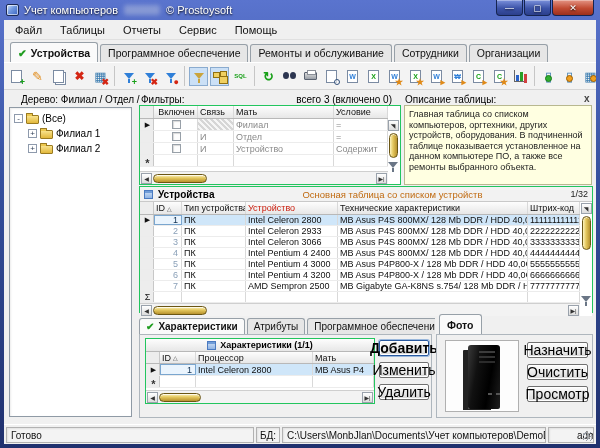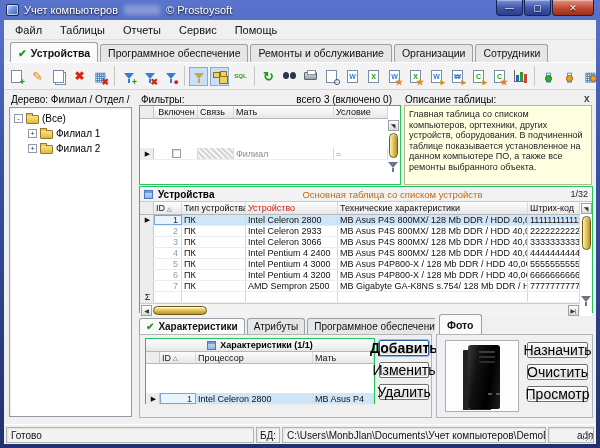--- a/index.html
+++ b/index.html
@@ -82,21 +82,21 @@
   .fold{width:13px;height:9px;background:linear-gradient(#f8e28c,#e2b83c);border:1px solid #9a7a20;
         border-radius:1px;position:relative;flex:0 0 13px;margin-top:2px;}
   .fold:before{content:"";position:absolute;left:-1px;top:-3px;width:5px;height:2px;background:#ecc850;
         border:1px solid #9a7a20;border-bottom:none;border-radius:1px 1px 0 0;}
   
   .gridbox{position:absolute;background:#fff;border:1px solid #22c55e;display:flex;flex-direction:column;font-size:9px;}
   .gh{display:flex;background:linear-gradient(#fdfdfd,#e7e7e7);border-bottom:1px solid #b8b8b8;
       font-size:9px;color:#111;flex:0 0 13px;align-items:center;}
   .gh>div,.gr>div{padding-left:2px;overflow:hidden;white-space:nowrap;border-right:1px solid #d9d9d9;height:100%;display:flex;align-items:center;}
   .gr{display:flex;flex:0 0 10px;align-items:center;border-bottom:1px solid #ececec;color:#101010;}
-  .gr.h12{flex:0 0 12px;margin-top:29px;}
+  .gr.h12{flex:0 0 12px;}
   .mkc{background:#ededed;border-right:1px solid #c8c8c8 !important;justify-content:center;color:#222;}
   .cur:before{content:"▶";font-size:7px;color:#111;}
   .new:before{content:"*";font-size:11px;font-weight:bold;color:#333;line-height:6px;margin-top:4px;}
   .sum:before{content:"Σ";font-size:9px;color:#111;}
   .sel{background:#cfe6f9;}
   .idc{justify-content:flex-end !important;padding-right:3px;color:#8aa0b8;}
   .sel .idc{color:#103050;background:#eaf4fd;outline:1px solid #7aa6cf;outline-offset:-1px;}
   .gray{color:#8a8a8a;}
   .cb{width:9px;height:9px;border:1px solid #98a0a8;background:#fdfdfd;box-shadow:inset 1px 1px 1px rgba(0,0,0,.15);margin:auto;}
   .hatch{background:repeating-linear-gradient(45deg,#d6d6d6 0 2px,#f6f6f6 2px 4px);width:100%;height:100%;}
@@ -186,22 +186,22 @@
       <span class="mi">Таблицы</span>
       <span class="mi">Отчеты</span>
       <span class="mi">Сервис</span>
       <span class="mi">Помощь</span>
     </div>
 
     <div class="tabstrip">
       <div class="tab active"><span class="chk">✔</span><span>Устройства</span></div>
       <div class="tab"><span>Программное обеспечение</span></div>
       <div class="tab"><span>Ремонты и обслуживание</span></div>
+      <div class="tab"><span>Сотрудники</span></div>
       <div class="tab"><span>Организации</span></div>
-      <div class="tab"><span>Сотрудники</span></div>
     </div>
 
     <div class="toolbar">
       <span class="tbi">
           <span class="pg"></span>
           <span class="bd g">+</span>
         </span>
       <span class="tbi">
           <span class="i-pencil">✎</span>
         </span>
@@ -293,21 +293,21 @@
           <span class="i-cols dot-o">▯</span>
         </span>
       <span class="tbi">
           <span class="i-cols dot-o">▦</span>
         </span>
 
     </div>
 
     <div class="workspace">
 
-      <div class="lbl" style="left:7px;top:4px;">Дерево: Филиал / Отдел /</div>
+      <div class="lbl" style="left:17px;top:4px;">Дерево: Филиал / Отдел /</div>
       <div class="lbl" style="left:137px;top:4px;">Фильтры:</div>
       <div class="lbl" style="left:232px;top:4px;width:156px;text-align:right;">всего 3 (включено 0)</div>
       <div class="lbl" style="left:401px;top:4px;">Описание таблицы:</div>
       <div class="lbl" style="left:580px;top:3px;font-weight:bold;color:#444;">x</div>
 
       <div class="treebox">
         <div class="ti">
           <span class="exp">-</span>
           <span class="fold"></span>
           <span>(Все)</span>

